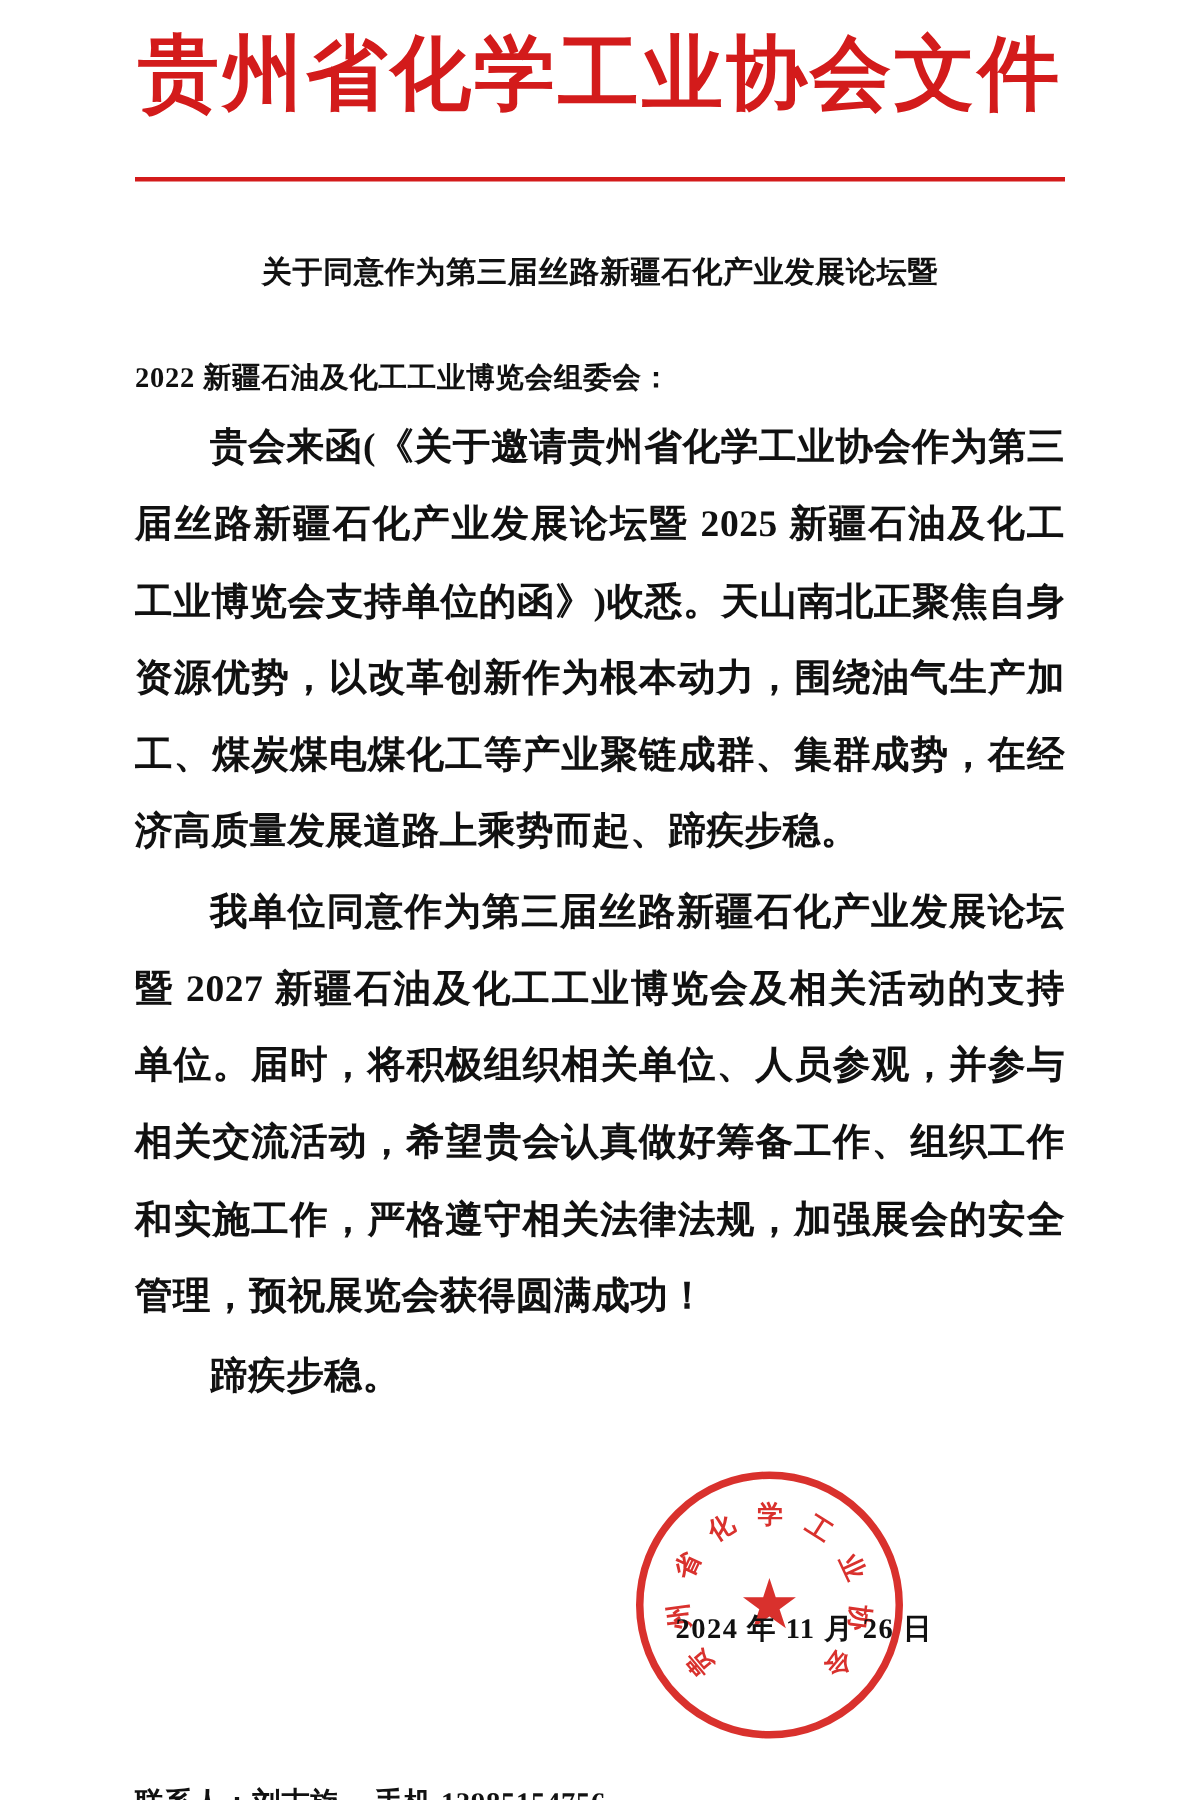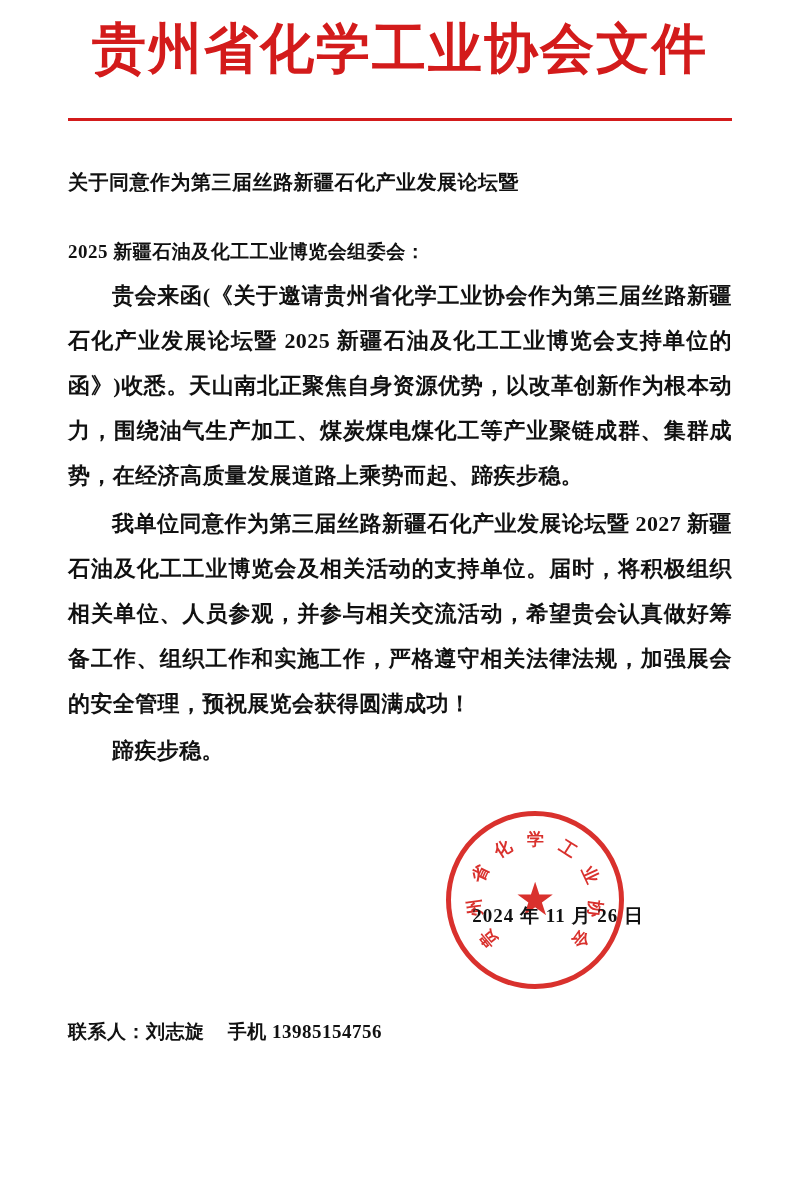--- a/index.html
+++ b/index.html
@@ -12,21 +12,21 @@
     background: #ffffff;
     font-family: "Liberation Serif", "DejaVu Serif", serif;
     color: #111111;
     overflow: hidden;
   }
   .page {
     position: relative;
     width: 800px;
     height: 1200px;
     box-sizing: border-box;
-    padding: 0 68px;
+    padding: 0 90px;
   }
   .letterhead {
     text-align: center;
     padding-top: 18px;
   }
   .letterhead-title {
     font-family: "Liberation Serif", "DejaVu Serif", serif;
     font-size: 54px;
     font-weight: bold;
     letter-spacing: 2px;
@@ -35,38 +35,39 @@
     white-space: nowrap;
   }
   .red-rule {
     margin-top: 38px;
     height: 3px;
     background: #d31b1b;
     width: 100%;
   }
   .doc-title {
     margin-top: 42px;
+    text-align: center;
     font-size: 20px;
     font-weight: bold;
     line-height: 1.9;
     color: #111;
     letter-spacing: 0.5px;
   }
   .doc-title .line {
     display: block;
   }
   .addressee {
     margin-top: 38px;
     font-size: 19px;
     font-weight: bold;
     letter-spacing: 0.5px;
   }
   .body-text {
     margin-top: 8px;
-    font-size: 22px;
+    font-size: 25px;
     line-height: 2.05;
     text-align: justify;
     letter-spacing: 0.4px;
   }
   .body-text p {
     margin: 0 0 2px 0;
     text-indent: 2em;
     font-weight: bold;
   }
   .sign-area {
@@ -147,21 +148,21 @@
   <div class="letterhead">
     <div class="letterhead-title">贵州省化学工业协会文件</div>
   </div>
 
   <div class="red-rule"></div>
 
   <div class="doc-title">
     <span class="line">关于同意作为第三届丝路新疆石化产业发展论坛暨</span>
   </div>
 
-  <div class="addressee">2025 新疆石油及化工工业博览会组委会：</div>
+  <div class="addressee">2022 新疆石油及化工工业博览会组委会：</div>
 
   <div class="body-text">
     <p>贵会来函(《关于邀请贵州省化学工业协会作为第三届丝路新疆石化产业发展论坛暨 2025 新疆石油及化工工业博览会支持单位的函》)收悉。天山南北正聚焦自身资源优势，以改革创新作为根本动力，围绕油气生产加工、煤炭煤电煤化工等产业聚链成群、集群成势，在经济高质量发展道路上乘势而起、蹄疾步稳。</p>
     <p>我单位同意作为第三届丝路新疆石化产业发展论坛暨 2027 新疆石油及化工工业博览会及相关活动的支持单位。届时，将积极组织相关单位、人员参观，并参与相关交流活动，希望贵会认真做好筹备工作、组织工作和实施工作，严格遵守相关法律法规，加强展会的安全管理，预祝展览会获得圆满成功！</p>
     <p>蹄疾步稳。</p>
   </div>
 
   <div class="sign-area">
     <div class="seal">
       <div class="arc" id="seal-arc">

